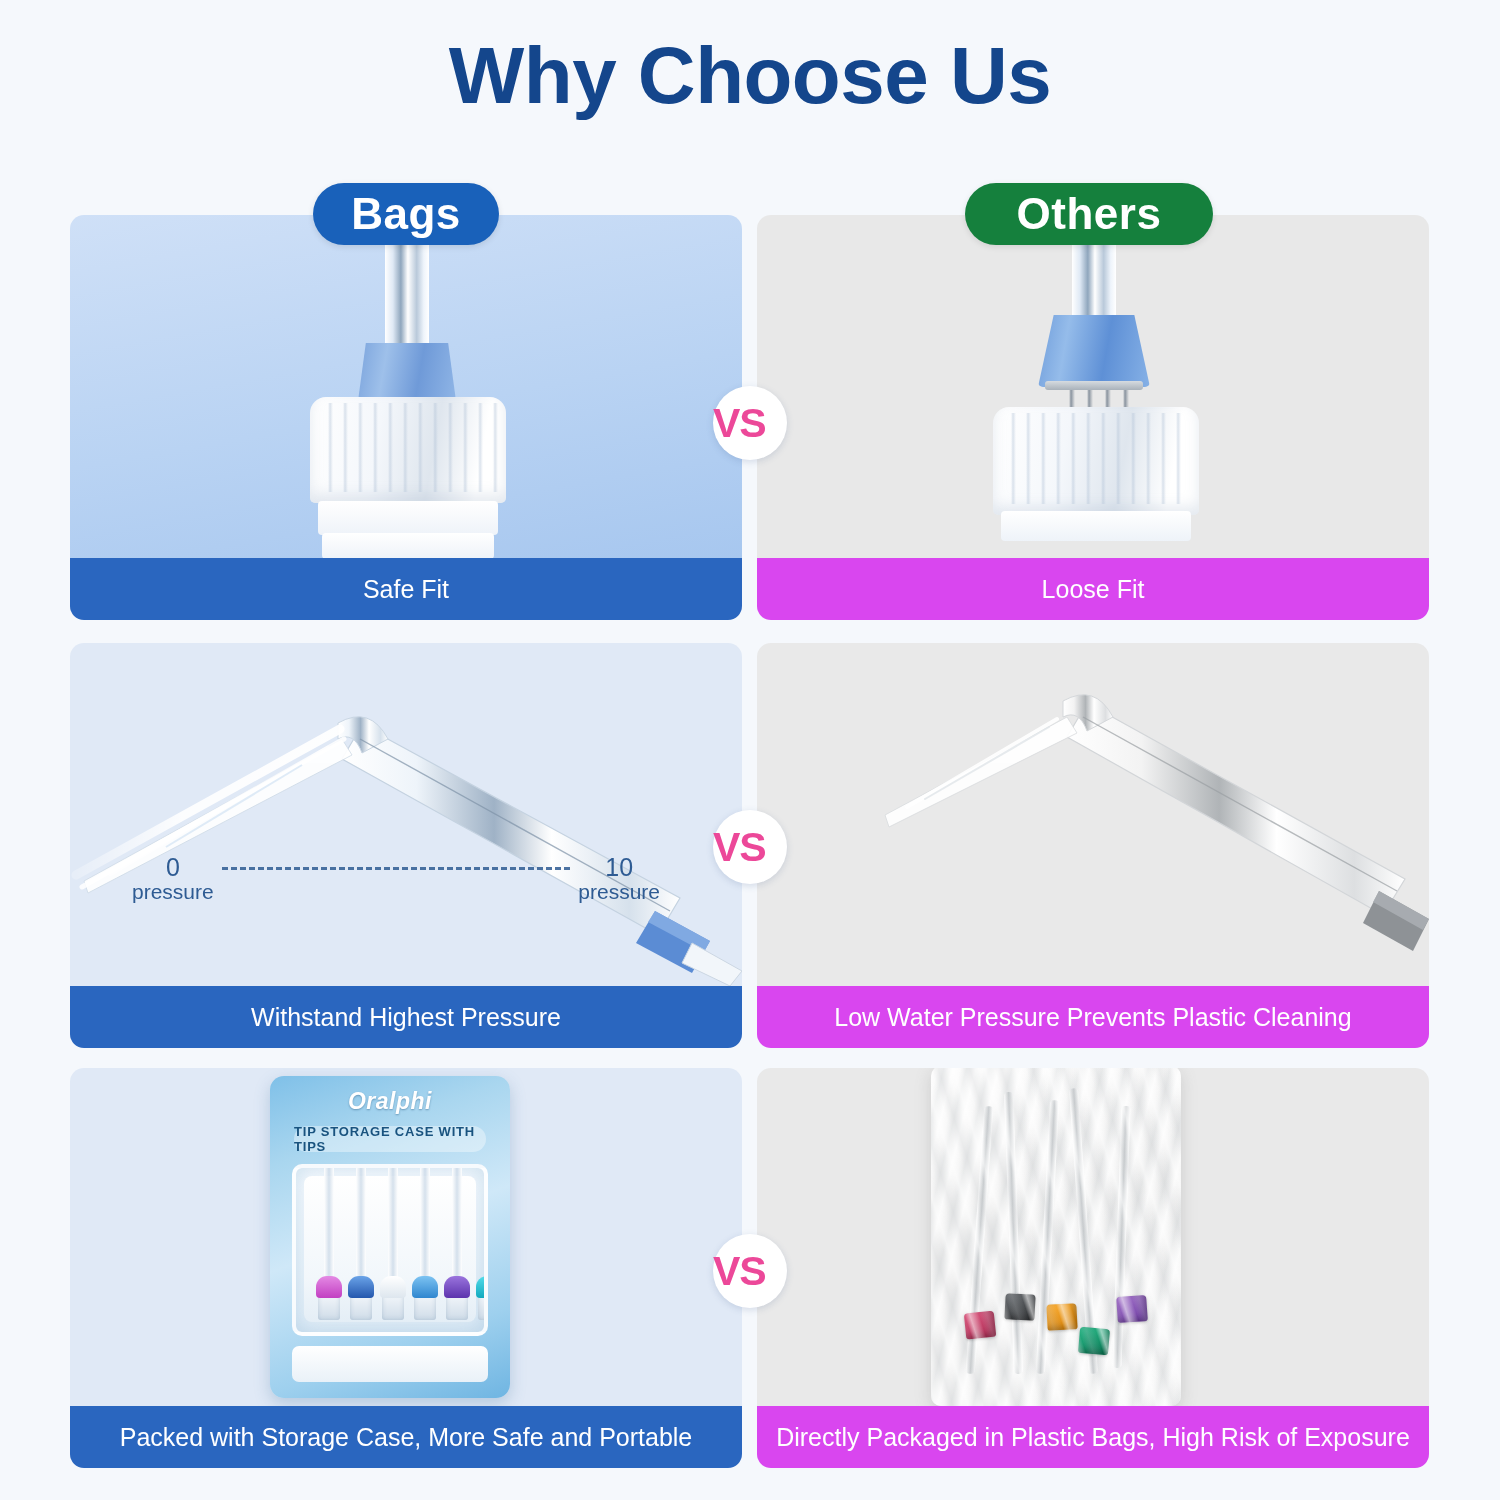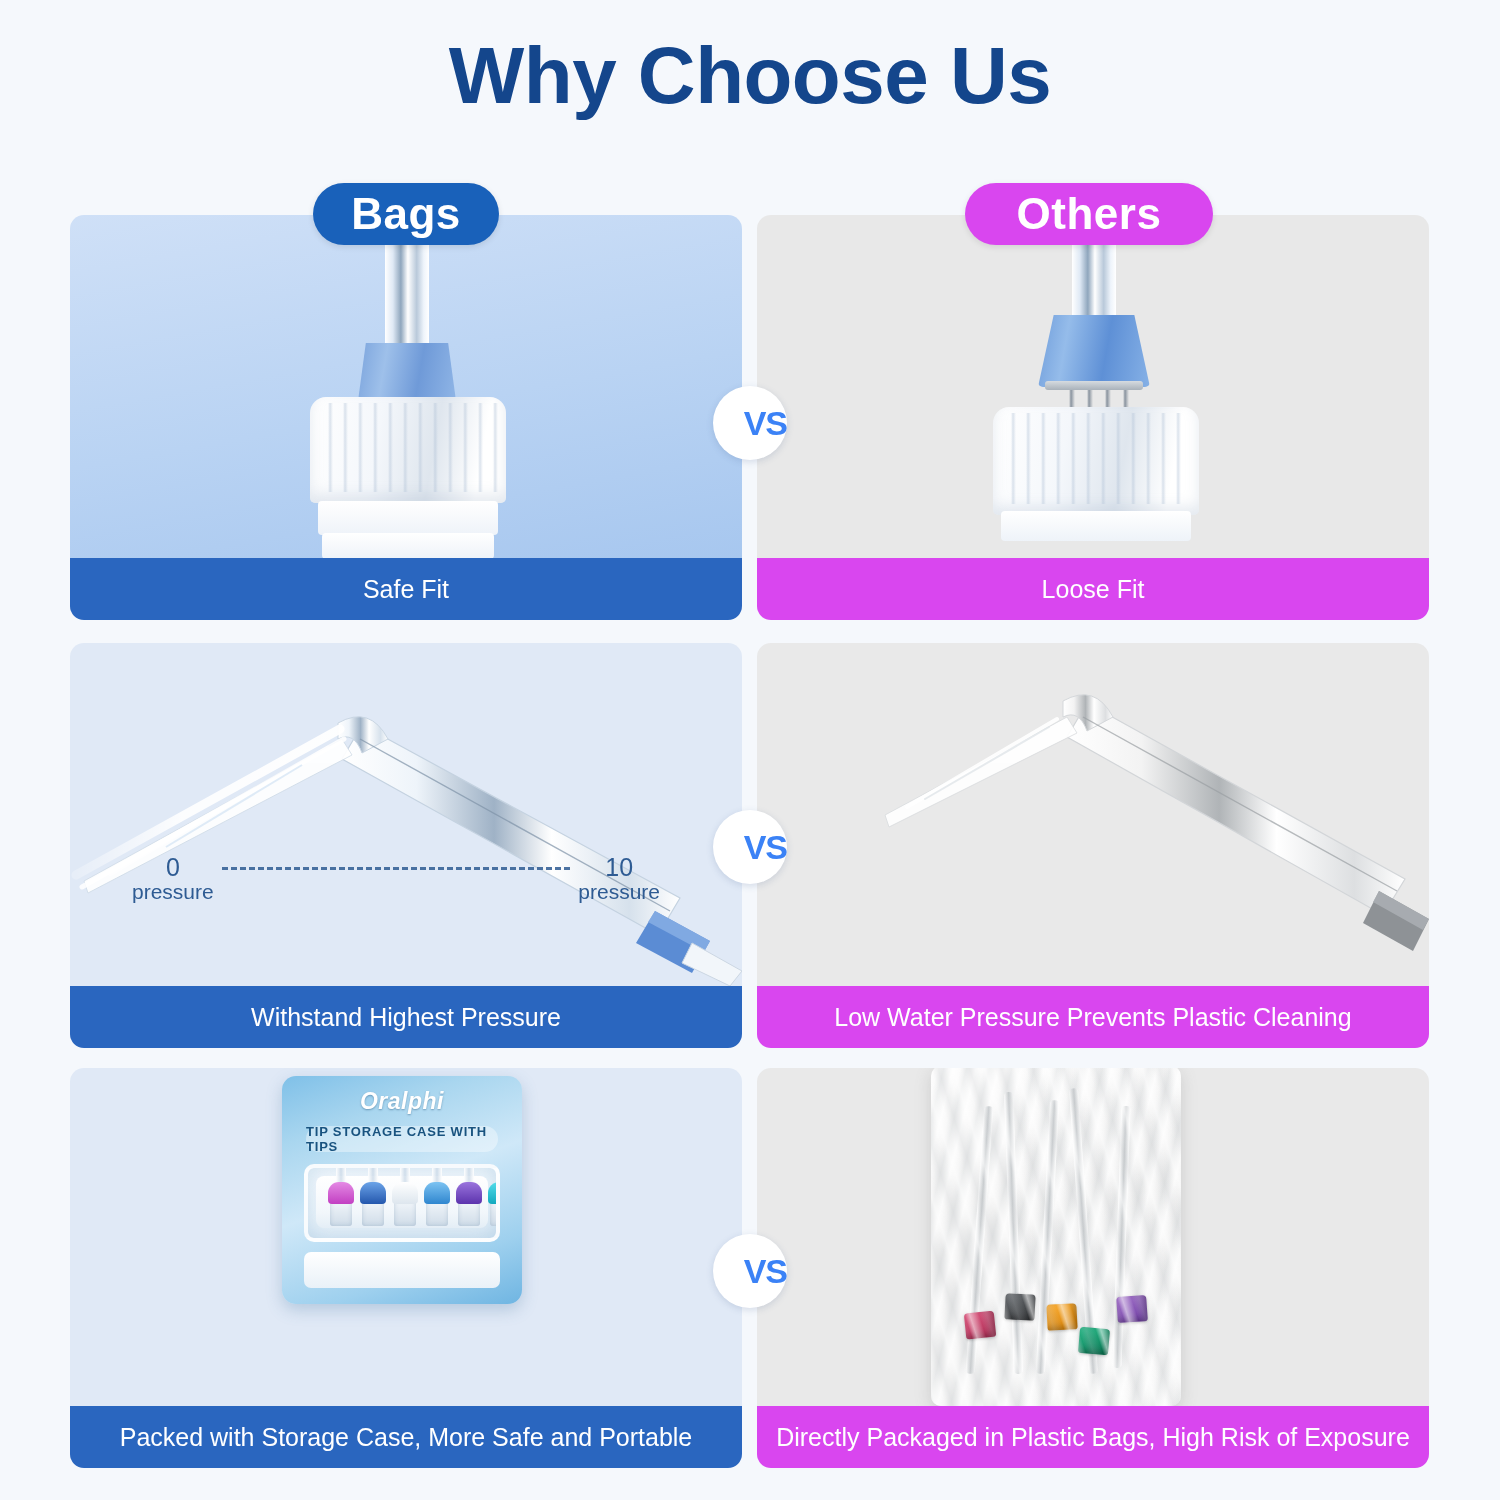--- a/index.html
+++ b/index.html
@@ -50,21 +50,21 @@
   .pill-ours {
     left: 313px;
     top: 183px;
     width: 186px;
     background: #1961ba;
   }
   .pill-others {
     left: 965px;
     top: 183px;
     width: 248px;
-    background: #d946ef;
+    background: #15803d;
   }
 
   
   .panel {
     position: absolute;
     border-radius: 14px;
     overflow: hidden;
   }
   .panel .media {
     position: absolute;
@@ -98,26 +98,26 @@
   .colR { left: 757px; width: 672px; }
   .r1 .media, .r2 .media { height: 343px; }
   .r3 .media { height: 338px; }
 
   
   .vs {
     position: absolute;
     width: 74px; height: 74px;
     border-radius: 50%;
     background: #ffffff;
-    color: #3b82f6;
-    font-size: 34px;
+    color: #ec4899;
+    font-size: 41px;
     font-weight: bold;
     display: flex;
     align-items: center;
-    justify-content: flex-end;
+    justify-content: flex-start;
     letter-spacing: -1px;
     z-index: 7;
     box-shadow: 0 2px 7px rgba(60,90,140,0.18);
   }
   .vs1 { left: 713px; top: 386px; }
   .vs2 { left: 713px; top: 810px; }
   .vs3 { left: 713px; top: 1234px; }
 
   
   .nz { position: absolute; }
@@ -416,21 +416,21 @@
           <path d="M 622 248 L 672 276 L 656 308 L 606 280 Z" fill="#8e9296"></path>
           <path d="M 622 248 L 672 276 L 666 287 L 616 259 Z" fill="#aaaeb2" opacity="0.9"></path>
         </svg>
       </div>
     </div>
     <div class="caption cap-others">Low Water Pressure Prevents Plastic Cleaning</div>
   </div>
 
   <div class="panel ours soft r3 colL">
     <div class="media">
-      <div class="pack" style="left:212px; top:8px; width:240px; height:228px;">
+      <div class="pack" style="left:200px; top:8px; width:240px; height:322px;">
         <div class="brand">Oralphi</div>
         <div class="sub">TIP STORAGE CASE WITH TIPS</div>
         <div class="window">
           <div class="tray"></div>
           <div class="tip" style="left:20px;">
             <div class="stem"></div>
               <div class="band"></div>
             <div class="cap" style="background:linear-gradient(180deg,#e48ae4,#c23fc2);"></div>
           </div>
           <div class="tip" style="left:52px;">

